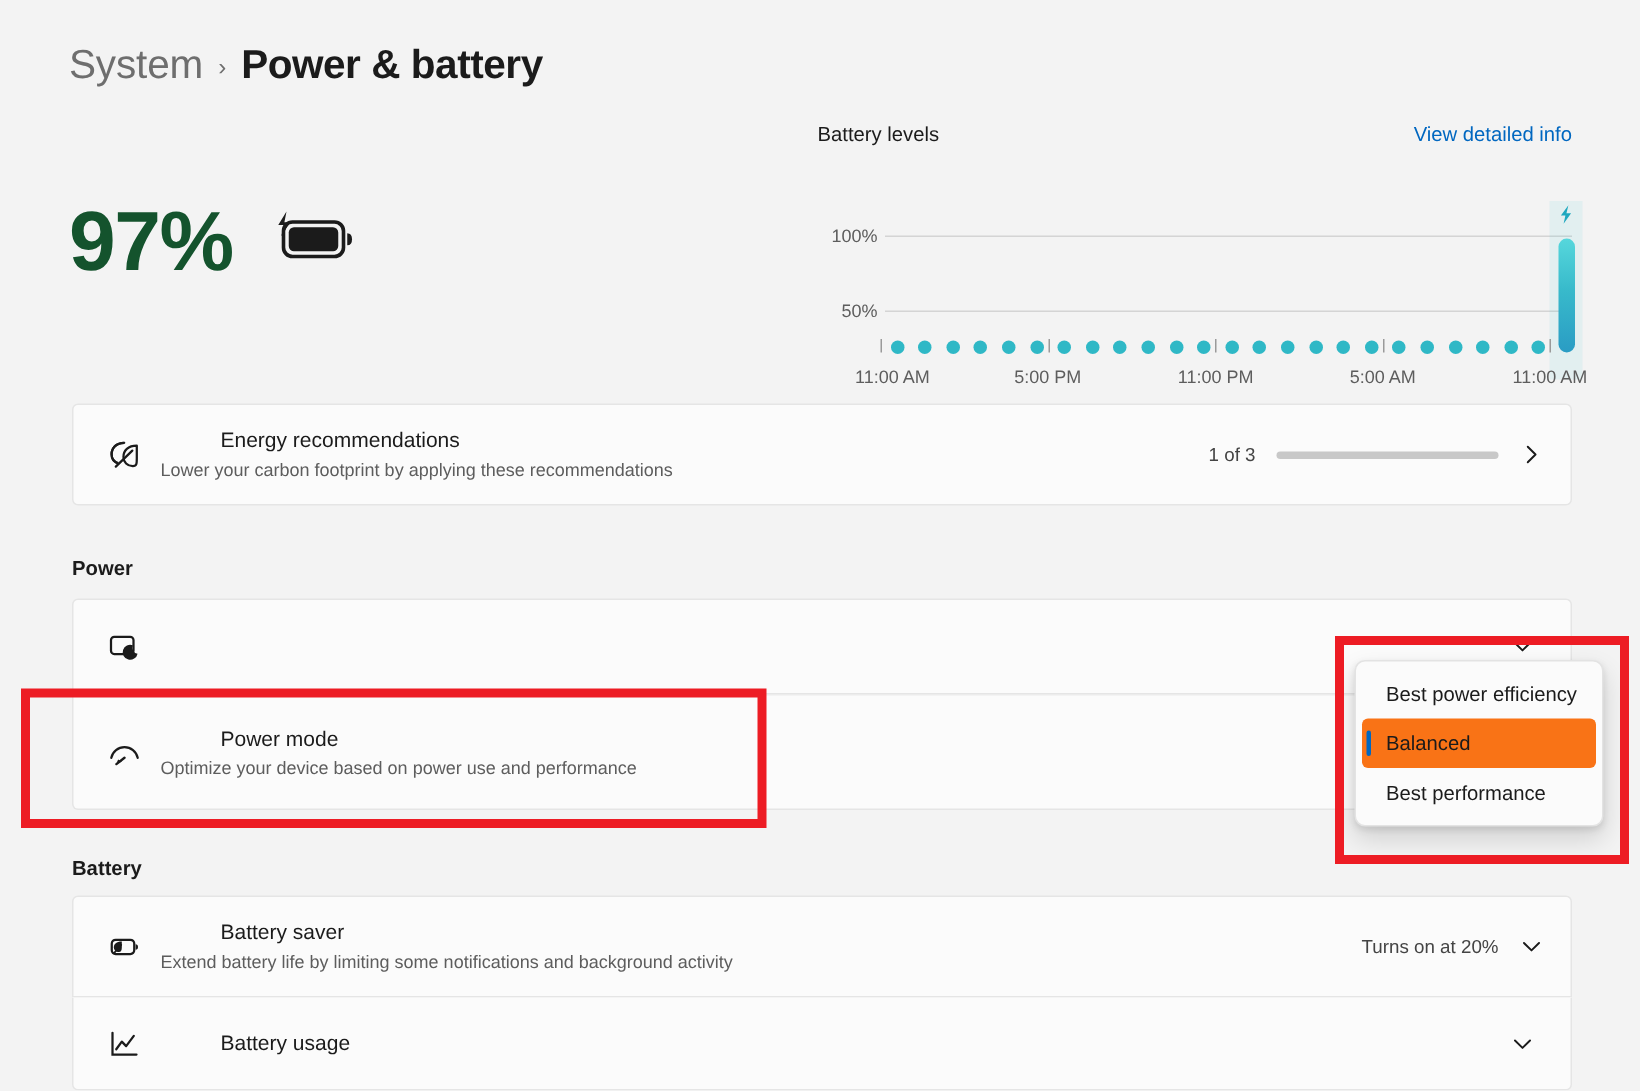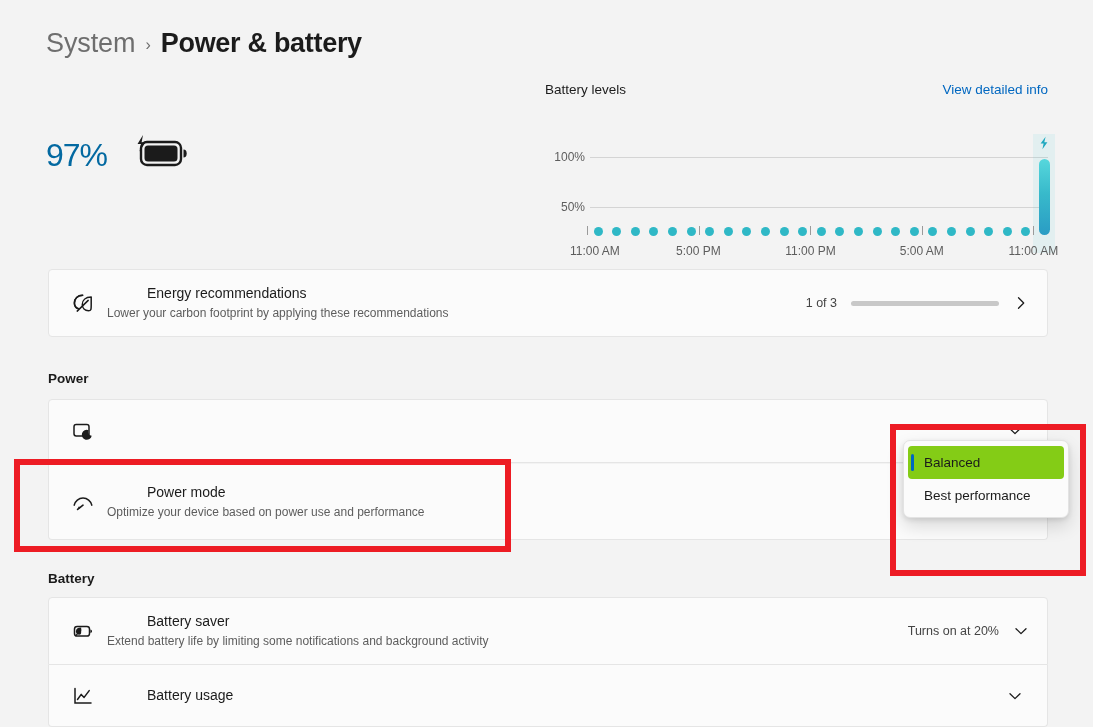--- a/index.html
+++ b/index.html
@@ -49,23 +49,23 @@
   
   .battery-summary {
     position: absolute;
     left: 46px;
     top: 133px;
     display: flex;
     align-items: center;
     gap: 22px;
   }
   .battery-percent {
-    font-size: 32px;
-    font-weight: 400;
-    color: #0369a1;
+    font-size: 56px;
+    font-weight: 700;
+    color: #14532d;
     letter-spacing: -1px;
     line-height: 1;
   }
   .battery-glyph { display: block; }
 
   
   .chart-panel {
     position: absolute;
     left: 545px;
     top: 82px;
@@ -252,21 +252,21 @@
     position: relative;
     height: 33px;
     display: flex;
     align-items: center;
     padding-left: 16px;
     font-size: 13.5px;
     color: #1B1B1B;
     border-radius: 4px;
     cursor: default;
   }
-  .flyout-item.selected { background: #84cc16; }
+  .flyout-item.selected { background: #f97316; }
   .flyout-item.selected::before {
     content: "";
     position: absolute;
     left: 3px;
     top: 8px;
     width: 3px;
     height: 17px;
     border-radius: 2px;
     background: #0067C0;
   }
@@ -456,20 +456,23 @@
     <span class="card-title">Battery usage</span>
   </span>
   <span class="row-chevron chev">
     <svg width="16" height="16" viewBox="0 0 16 16">
       <path d="M3 5.7 L8 10.6 L13 5.7" fill="none" stroke="#1B1B1B" stroke-width="1.3" stroke-linecap="round" stroke-linejoin="round"></path>
     </svg>
   </span>
 </div>
 
 <div class="flyout" id="power-mode-flyout">
+  <div class="flyout-item">
+    <span>Best power efficiency</span>
+  </div>
   <div class="flyout-item selected">
     <span>Balanced</span>
   </div>
   <div class="flyout-item">
     <span>Best performance</span>
   </div>
 </div>
 
 <div class="redbox" id="redbox-powermode"></div>
 <div class="redbox" id="redbox-dropdown"></div>

